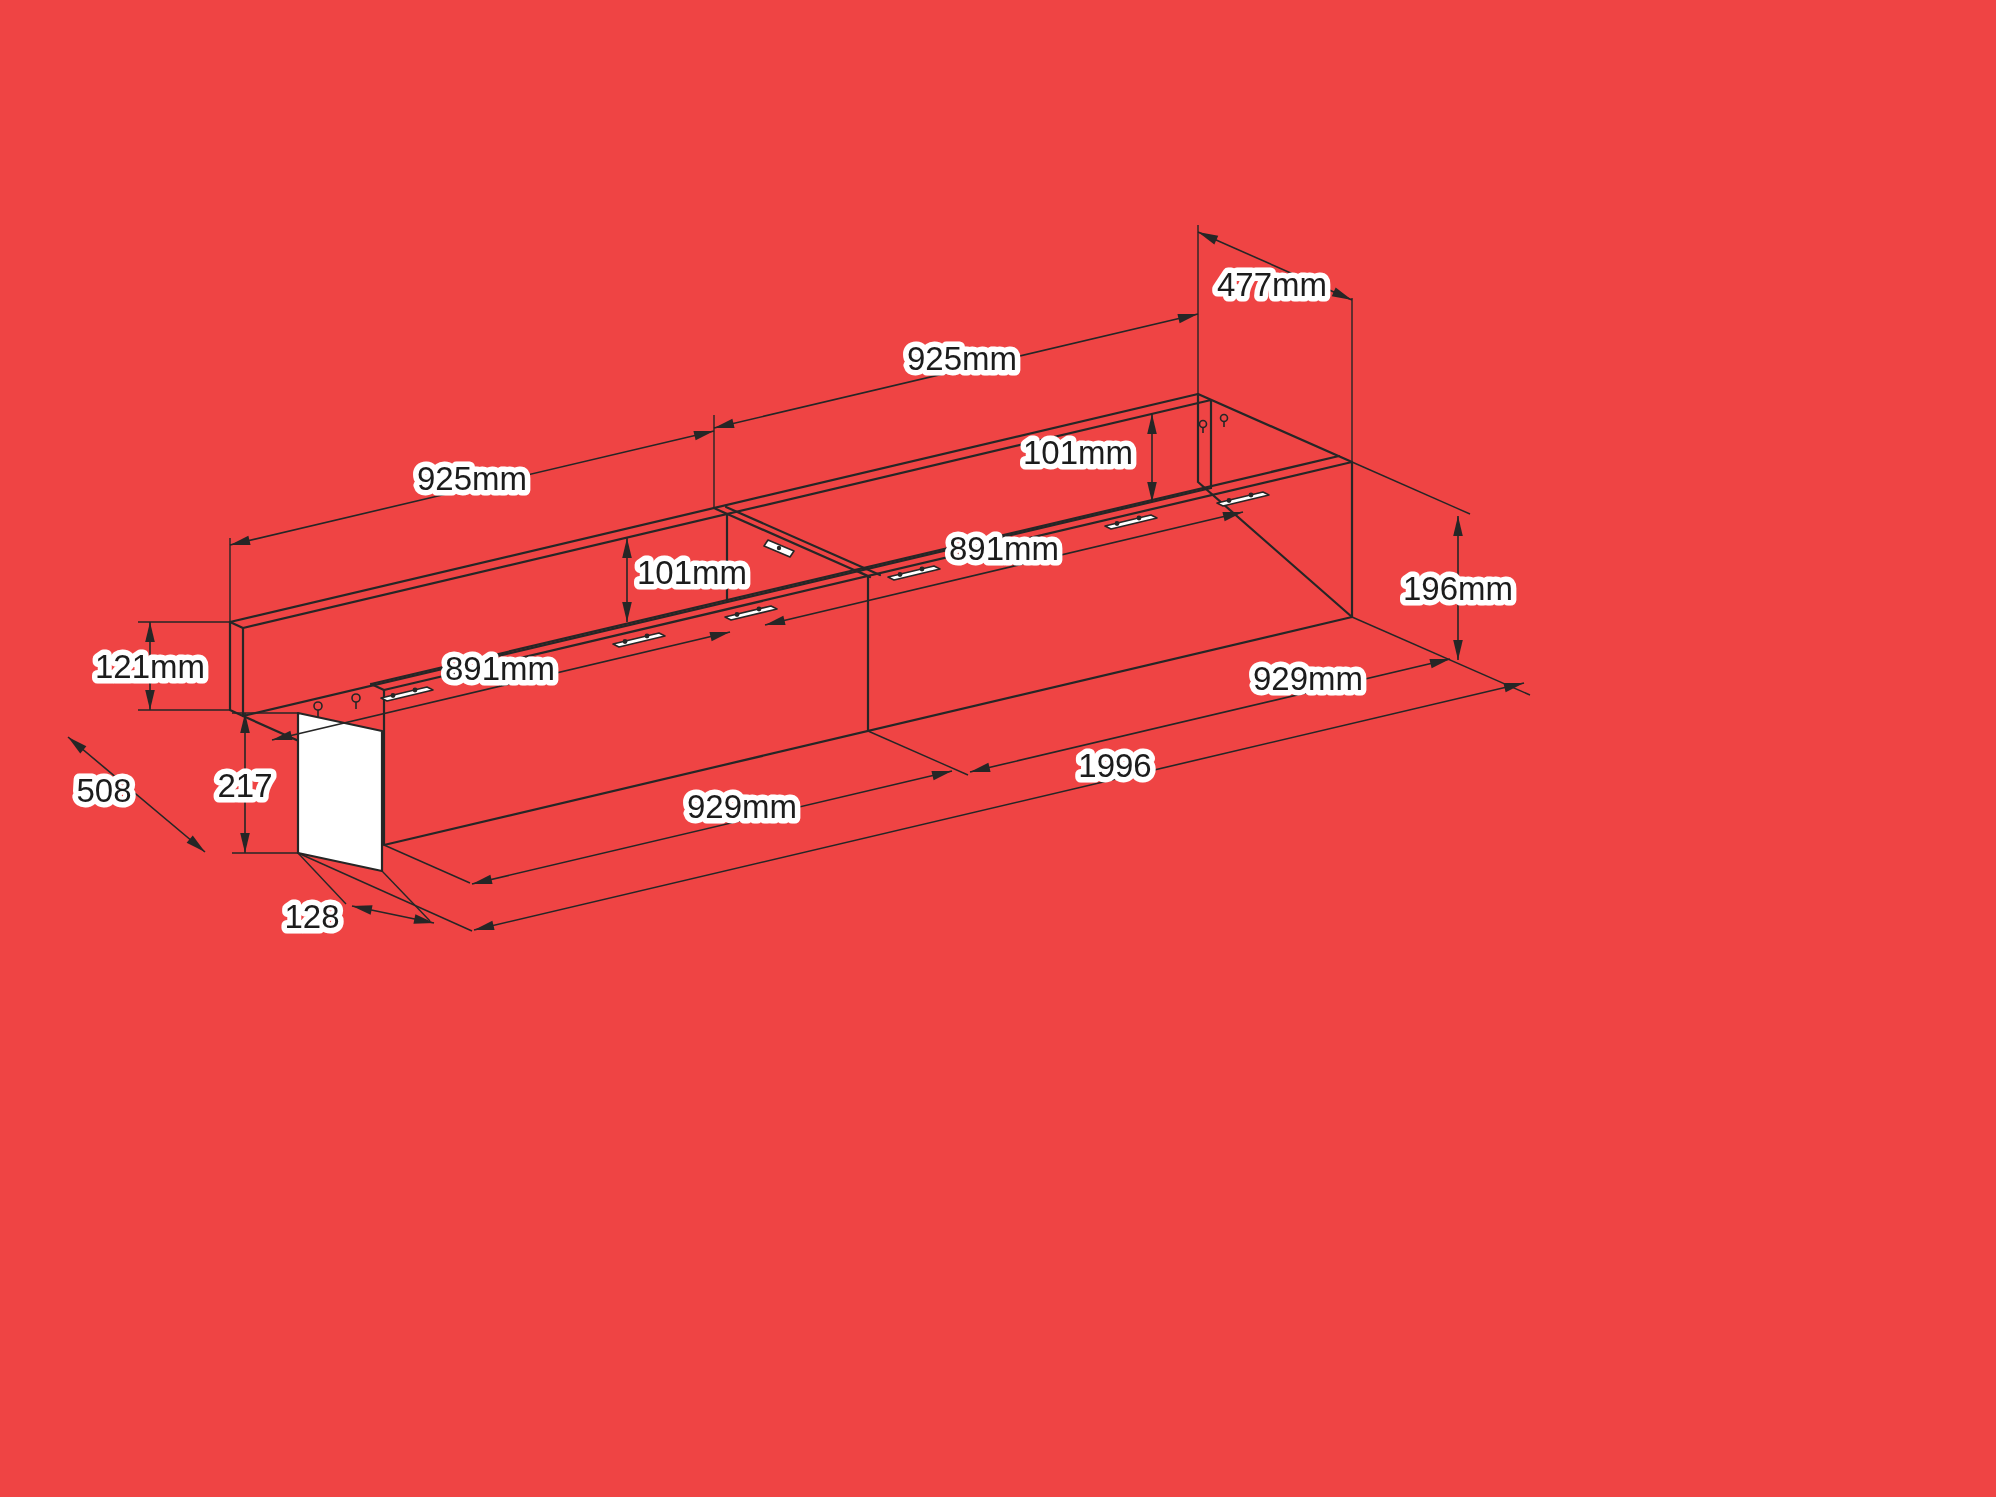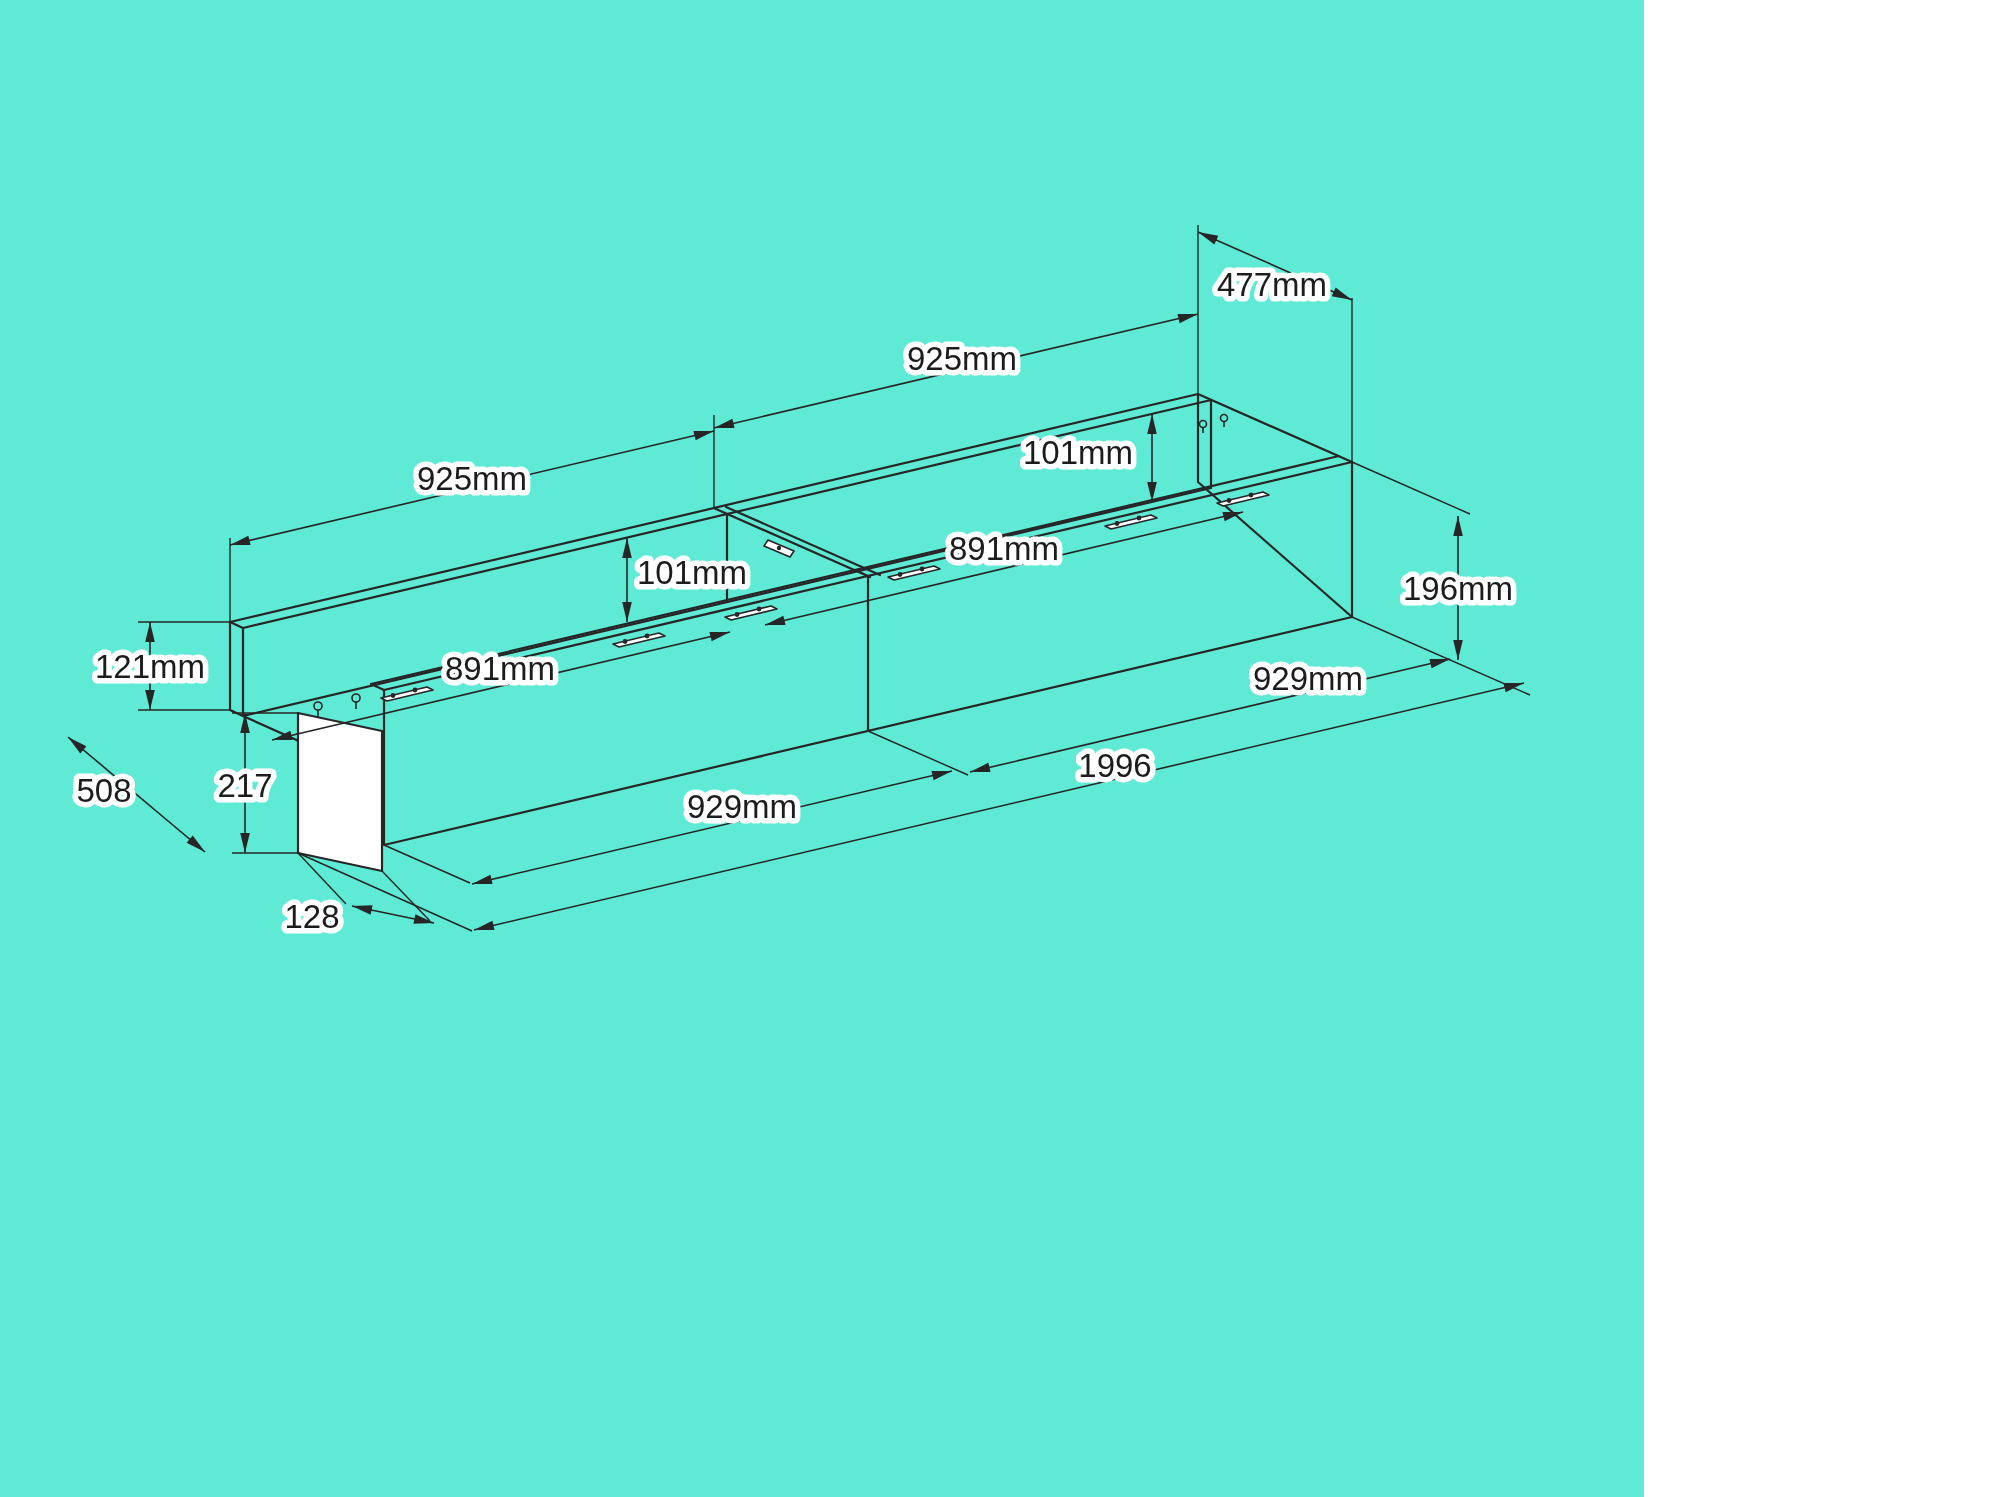--- a/index.html
+++ b/index.html
@@ -1,19 +1,19 @@
 <!DOCTYPE html>
 <html><head>
 <meta charset="utf-8">
 <style>
   html,body { margin:0; padding:0; background:#ffffff; }
   .canvas {
     position:relative;
-    width:1644px; height:1497px;
-    background:#5eead4;
+    width:1996px; height:1497px;
+    background:#ef4444;
     font-family:"Liberation Sans", sans-serif;
     overflow:hidden;
     text-align:center;
   }
   svg { position:absolute; left:0; top:0; }
   .edge  { fill:none; stroke:#262626; stroke-width:2.2; stroke-linecap:round; stroke-linejoin:round; }
   .face  { fill:#ffffff; stroke:#262626; stroke-width:2.2; stroke-linejoin:round; }
   .ext   { fill:none; stroke:#262626; stroke-width:1.4; }
   .dim   { fill:none; stroke:#262626; stroke-width:1.6;
            marker-start:url(#arw); marker-end:url(#arw); }

